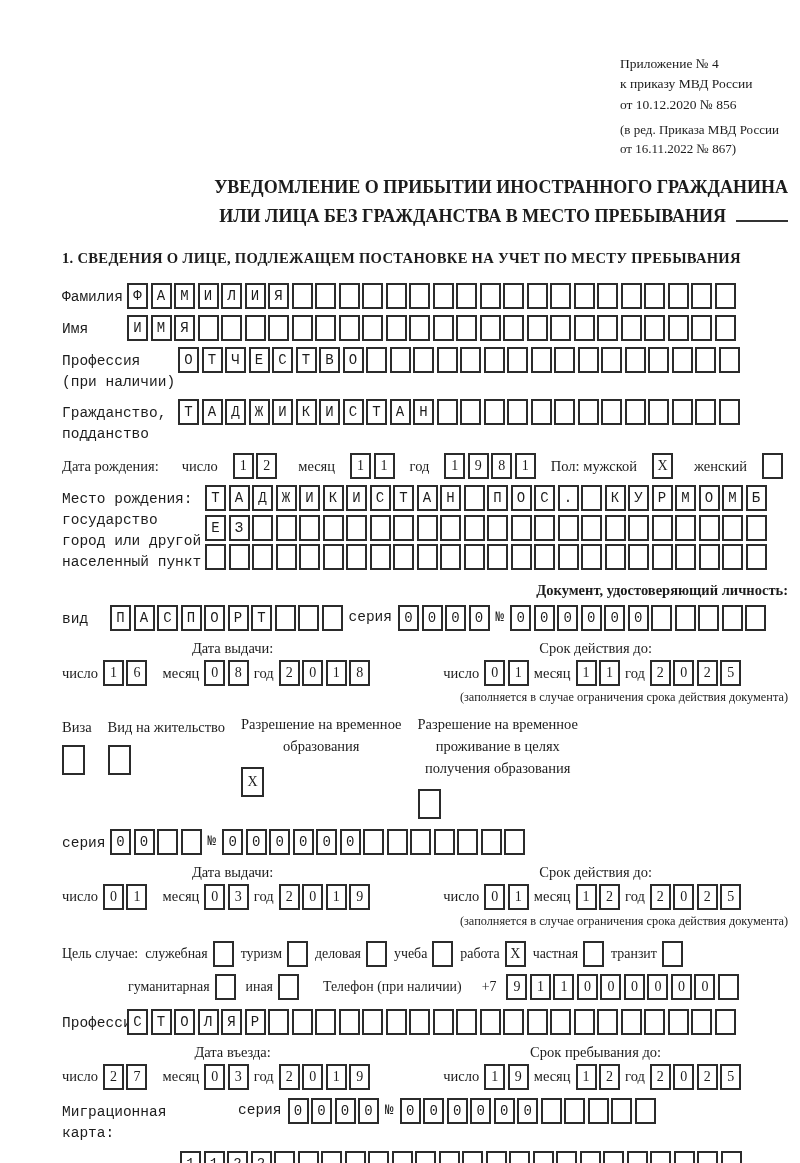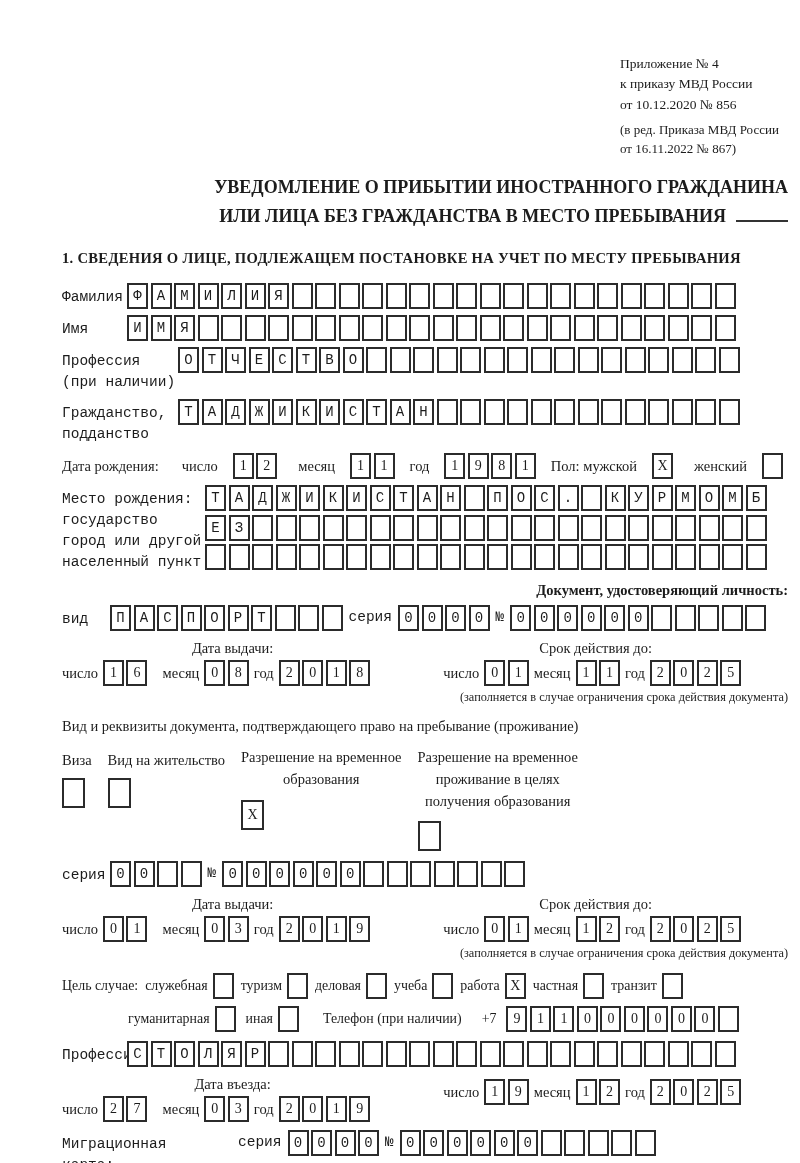--- a/index.html
+++ b/index.html
@@ -411,21 +411,20 @@
             <span class="cell">0</span>
             <span class="cell">2</span>
             <span class="cell">5</span>
           </div>
       </div>
       <div class="date-note">(заполняется в случае ограничения срока действия документа)</div>
     </div>
   </div>
 
   <div class="intro">
-    <div>Вид и реквизиты документа, подтверждающего право на пребывание (проживание)</div>
   </div>
 
   <div class="permit-row">
     <div class="permit-item">
       <span class="lbl">Виза</span>
       <span class="cell tall"></span>
     </div>
     <div class="permit-item">
       <span class="lbl">Вид на жительство</span>
       <span class="cell tall"></span>
@@ -627,20 +626,21 @@
         <span>год</span>
         <div class="cells">
             <span class="cell">2</span>
             <span class="cell">0</span>
             <span class="cell">1</span>
             <span class="cell">9</span>
           </div>
       </div>
     </div>
     <div class="date-col right">
+      <div class="date-title">Срок пребывания до:</div>
       <div class="date-line push-right">
         <span>число</span>
         <div class="cells">
             <span class="cell">1</span>
             <span class="cell">9</span>
           </div>
         <span>месяц</span>
         <div class="cells">
             <span class="cell">1</span>
             <span class="cell">2</span>

